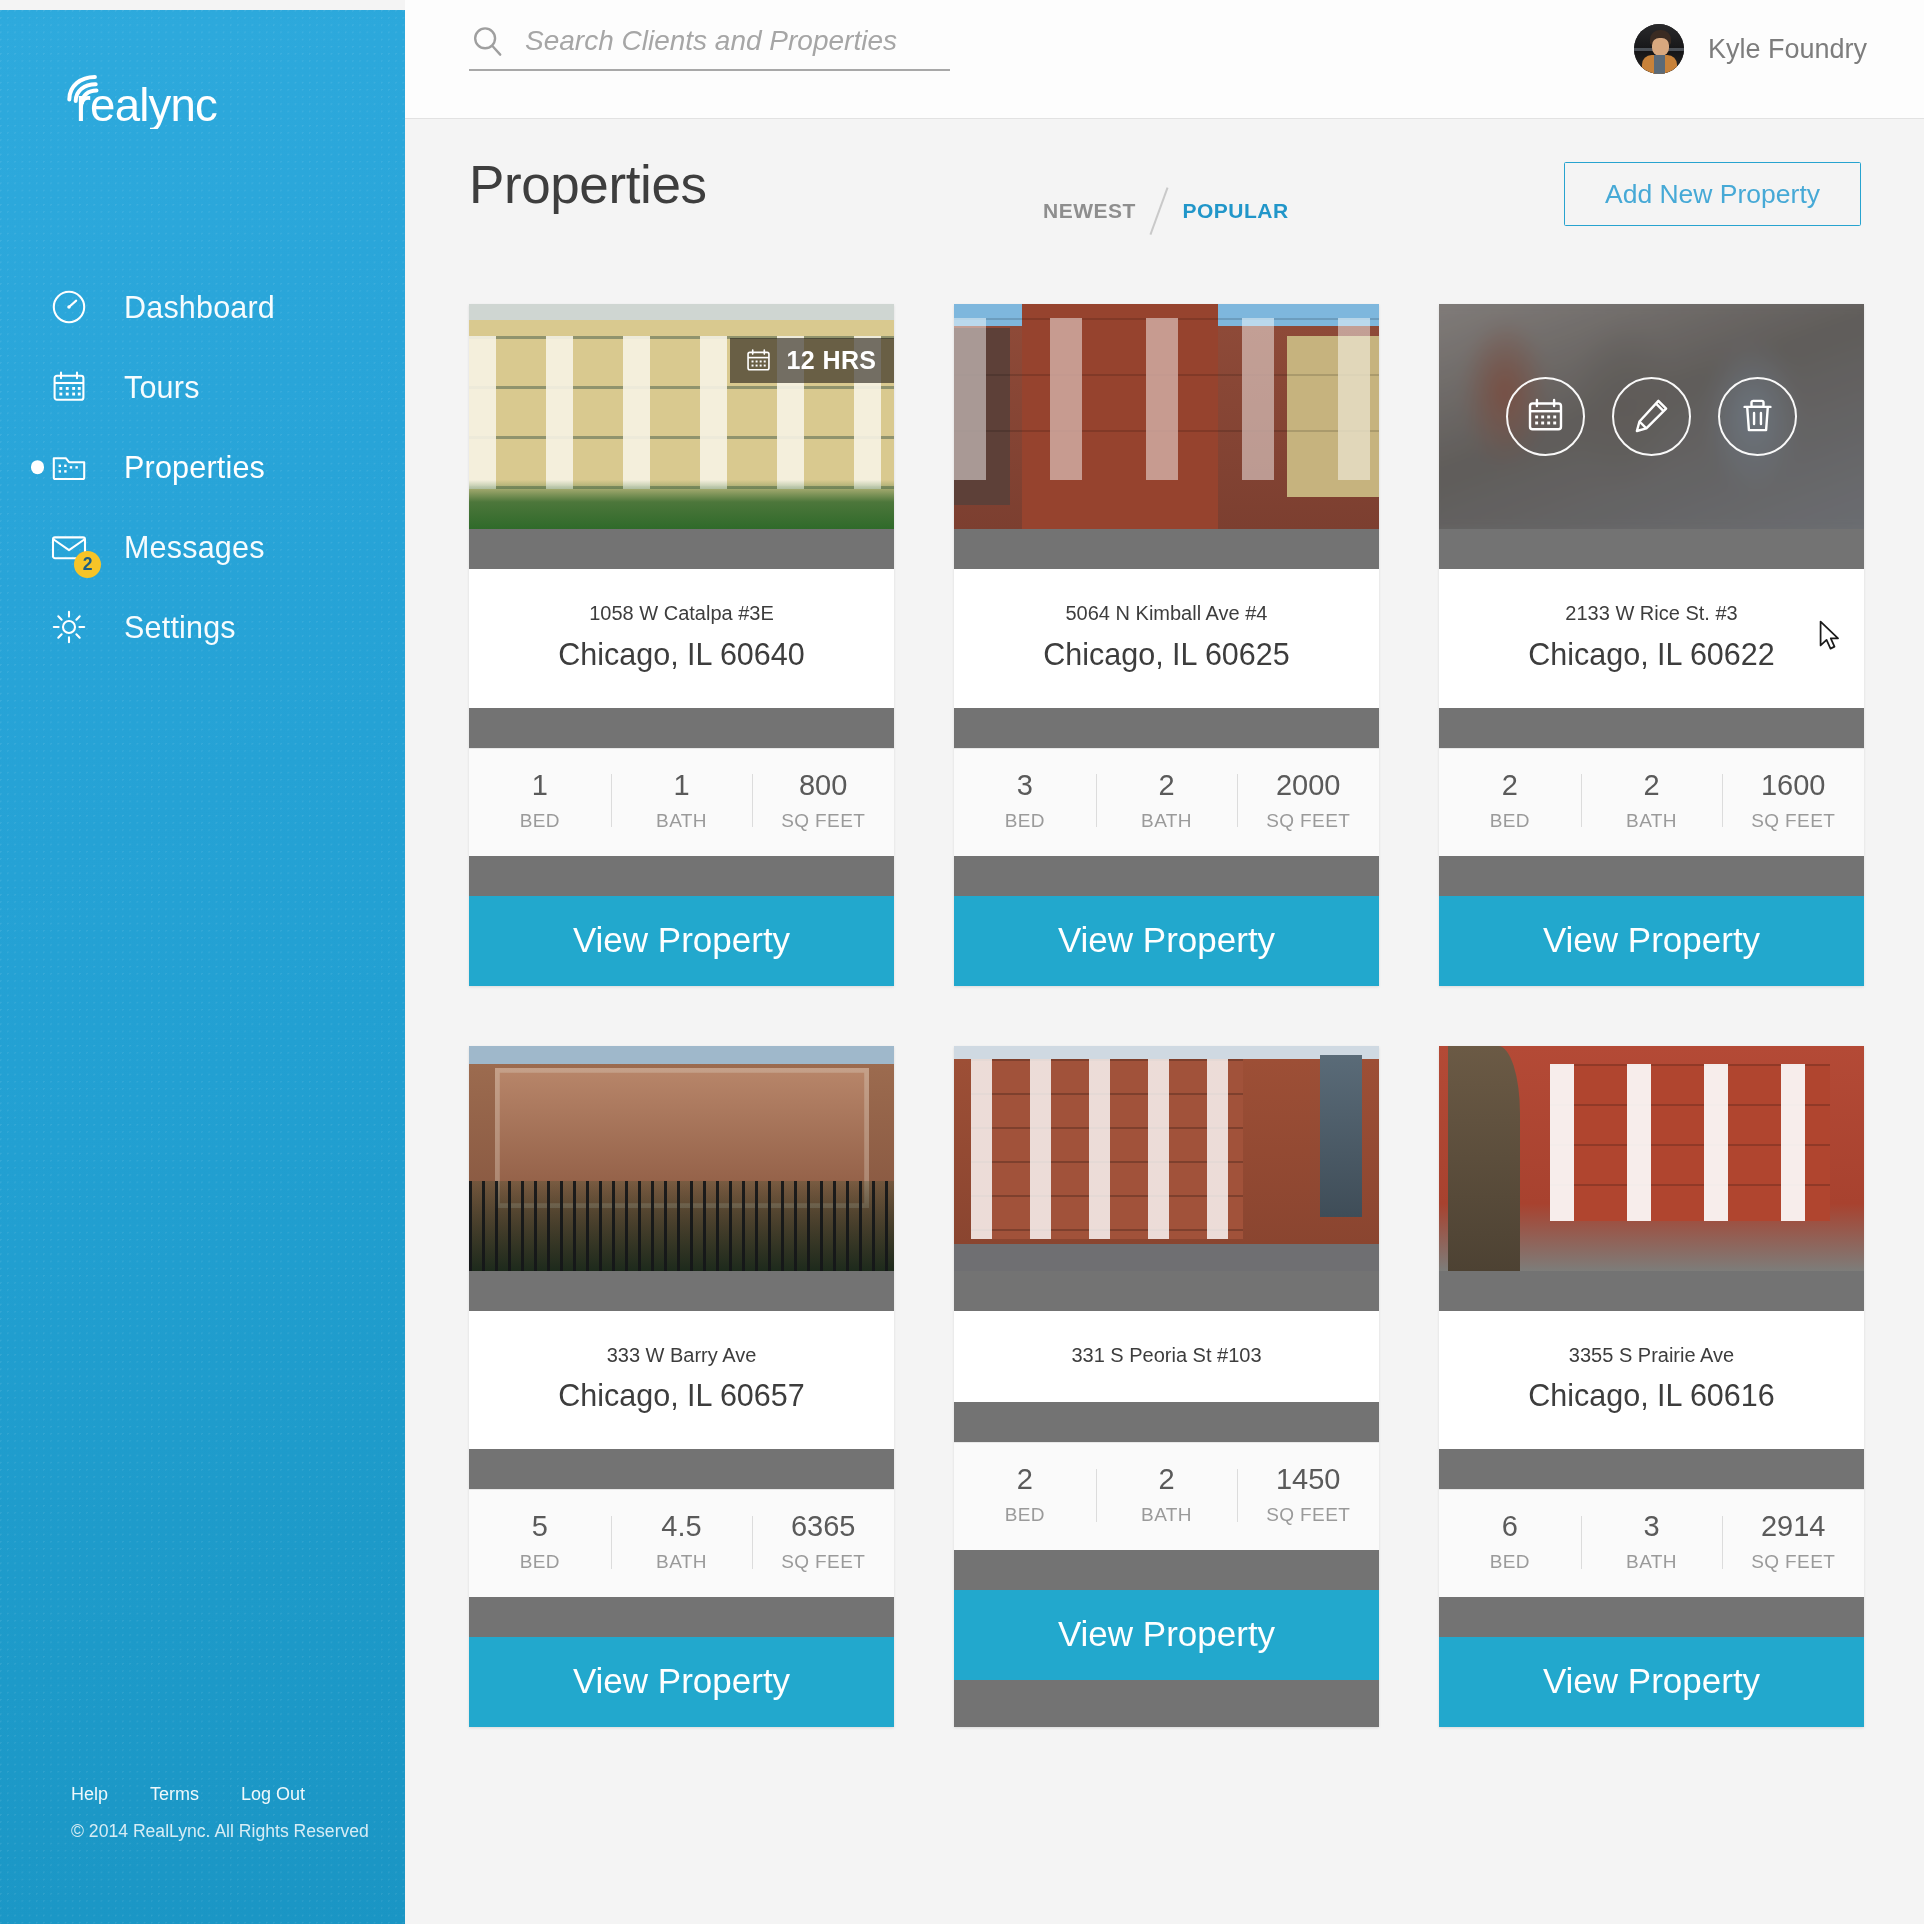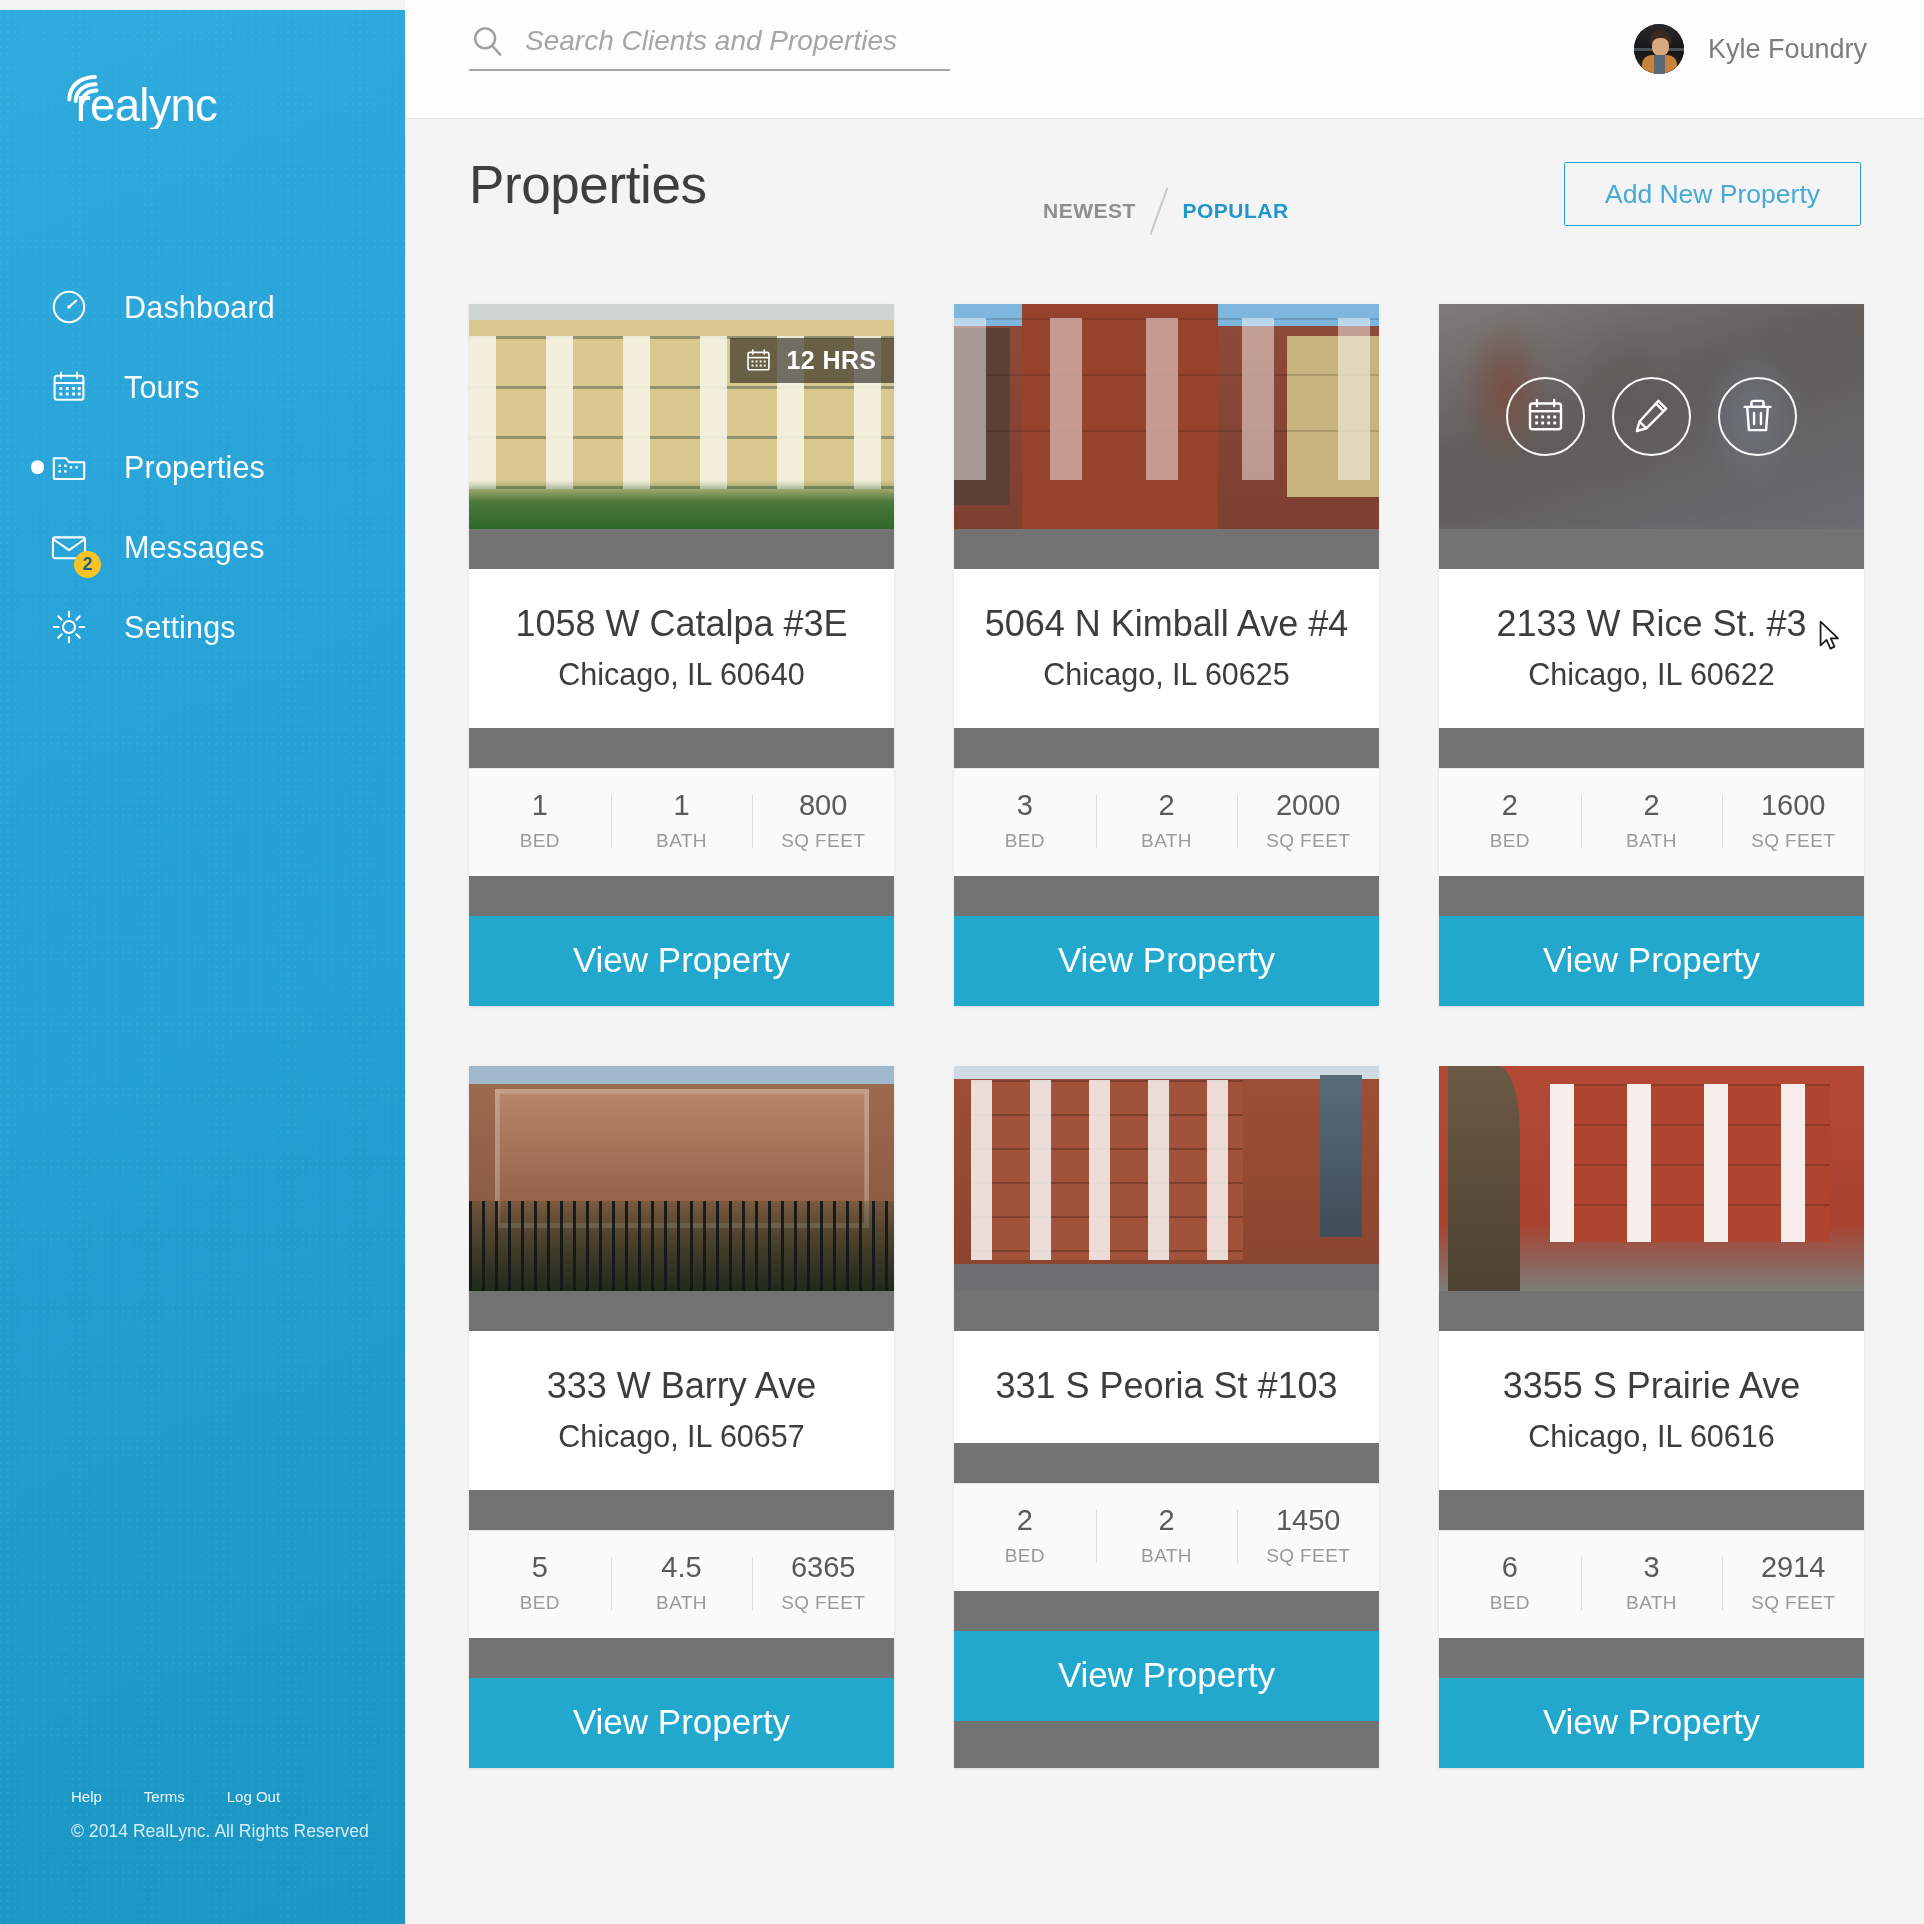--- a/index.html
+++ b/index.html
@@ -77,21 +77,21 @@
   }
 
   #sidebar-footer {
     position: absolute;
     left: 71px; bottom: 93px;
     width: 321px;
   }
   #footer-links { display: flex; gap: 0; align-items: baseline; }
   #footer-links a {
     color: rgba(255,255,255,0.93);
-    font-size: 15px;
+    font-size: 18px;
     font-weight: 300;
     text-decoration: none;
     margin-right: 42px;
     white-space: nowrap;
   }
   #copyright {
     margin-top: 16px;
     font-size: 17.6px;
     font-weight: 300;
     color: rgba(255,255,255,0.82);
@@ -362,21 +362,21 @@
     letter-spacing: 0.4px;
     white-space: nowrap;
   }
 
   .card-body {
     padding: 32px 16px 34px;
     text-align: center;
     background: #ffffff;
   }
   .addr1 {
-    font-size: 36px;
+    font-size: 20px;
     font-weight: 300;
     color: #3d3d3d;
     line-height: 1.28;
     white-space: nowrap;
   }
   .addr2 {
     font-size: 30.5px;
     font-weight: 300;
     color: #3d3d3d;
     line-height: 1.28;

